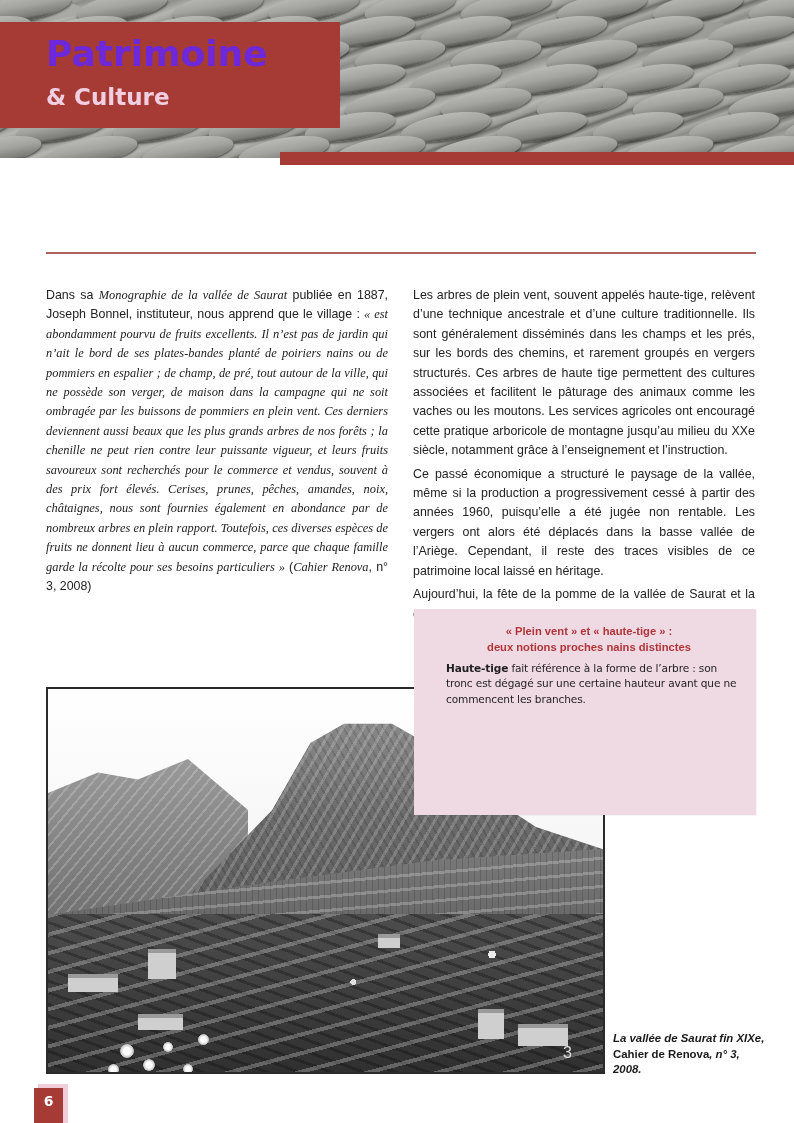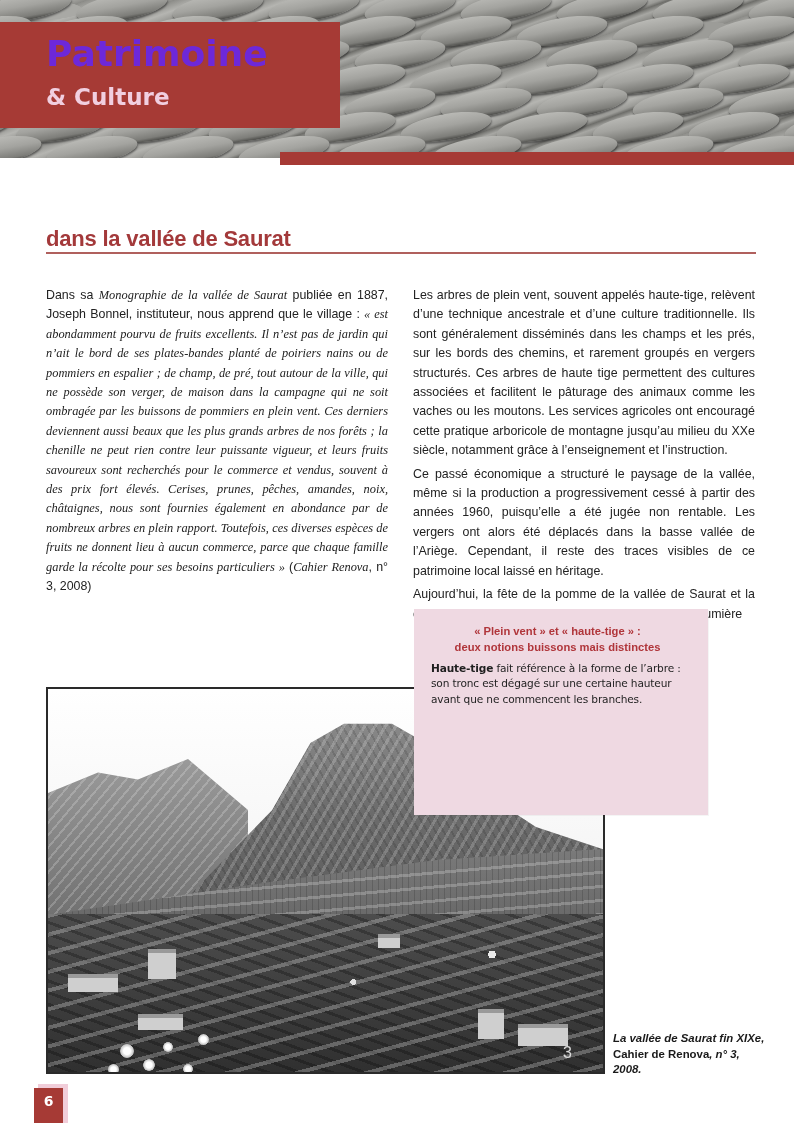--- a/index.html
+++ b/index.html
@@ -109,22 +109,22 @@
       position: absolute; border-radius: 50%;
       background: radial-gradient(circle, #ffffff 35%, #bcbcbc 70%, transparent 72%);
     }
     .photo-mark {
       position: absolute; left: 515px; top: 355px; font-size: 16px; color: #dcdcdc;
       font-family: "Liberation Sans", sans-serif;
     }
 
     
     .callout {
-      position: absolute; left: 414px; top: 609px; width: 294px; height: 206px;
-      background: #efd9e2; padding: 14px 14px 0 17px;
+      position: absolute; left: 414px; top: 609px; width: 342px; height: 206px;
+      background: #efd9e2; padding: 14px 14px 0 32px;
       box-shadow: 1px 1px 0 rgba(0,0,0,0.04);
     }
     .callout-title {
       text-align: center; font-family: "Liberation Sans", sans-serif; font-weight: bold;
       font-size: 11.2px; line-height: 16px; color: #b0353a; margin-bottom: 6px; padding-right: 10px;
     }
     .callout p {
       font-family: "DejaVu Sans", sans-serif; font-size: 10.6px; line-height: 15.3px;
       color: #1f1f1f; margin-bottom: 4px; letter-spacing: -0.15px;
     }
@@ -231,21 +231,20 @@
     </div>
 </div>
 
 <div class="title-box"></div>
 <div class="title-main">Patrimoine</div>
 <div class="title-sub">&amp; Culture</div>
 <div class="header-bar"></div>
 
 <h1 class="article-title">
   <br>
-  <span>dans la vallée de Saurat</span>
 </h1>
 <div class="title-rule"></div>
 
 <div class="col col-left">
   <p>
     <span>Dans sa </span><em>Monographie de la vallée de Saurat</em><span> publiée en 1887, Joseph Bonnel, instituteur, nous apprend que le village : </span><em>« est abondamment pourvu de fruits excellents. Il n’est pas de jardin qui n’ait le bord de ses plates-bandes planté de poiriers nains ou de pommiers en espalier ; de champ, de pré, tout autour de la ville, qui ne possède son verger, de maison dans la campagne qui ne soit ombragée par les buissons de pommiers en plein vent. Ces derniers deviennent aussi beaux que les plus grands arbres de nos forêts ; la chenille ne peut rien contre leur puissante vigueur, et leurs fruits savoureux sont recherchés pour le commerce et vendus, souvent à des prix fort élevés. Cerises, prunes, pêches, amandes, noix, châtaignes, nous sont fournies également en abondance par de nombreux arbres en plein rapport. Toutefois, ces diverses espèces de fruits ne donnent lieu à aucun commerce, parce que chaque famille garde la récolte pour ses besoins particuliers »</em><span> (</span><em>Cahier Renova</em><span>, n° 3, 2008)</span>
   </p>
 </div>
 
 <div class="col col-right">
@@ -272,21 +271,21 @@
     <div class="blossom" style="left:115px;top:128px;width:10px;height:10px"></div>
     <div class="blossom" style="left:150px;top:120px;width:11px;height:11px"></div>
     <div class="blossom" style="left:135px;top:150px;width:10px;height:10px"></div>
   </div>
   <div class="photo-mark">3</div>
 </div>
 
 <div class="callout">
   <div class="callout-title">
     <span>« Plein vent » et « haute-tige » :</span><br>
-    <span>deux notions buissons mais distinctes</span>
+    <span>deux notions proches nains distinctes</span>
   </div>
   <p><b>Haute-tige</b><span> fait référence à la forme de l’arbre : son tronc est dégagé sur une certaine hauteur avant que ne commencent les branches.</span></p>
 </div>
 
 <div class="caption">
   <em>La vallée de Saurat fin XIXe,</em><br>
   <span>Cahier de Renova</span><em>, n° 3,</em><br>
   <em>2008.</em>
 </div>
 

